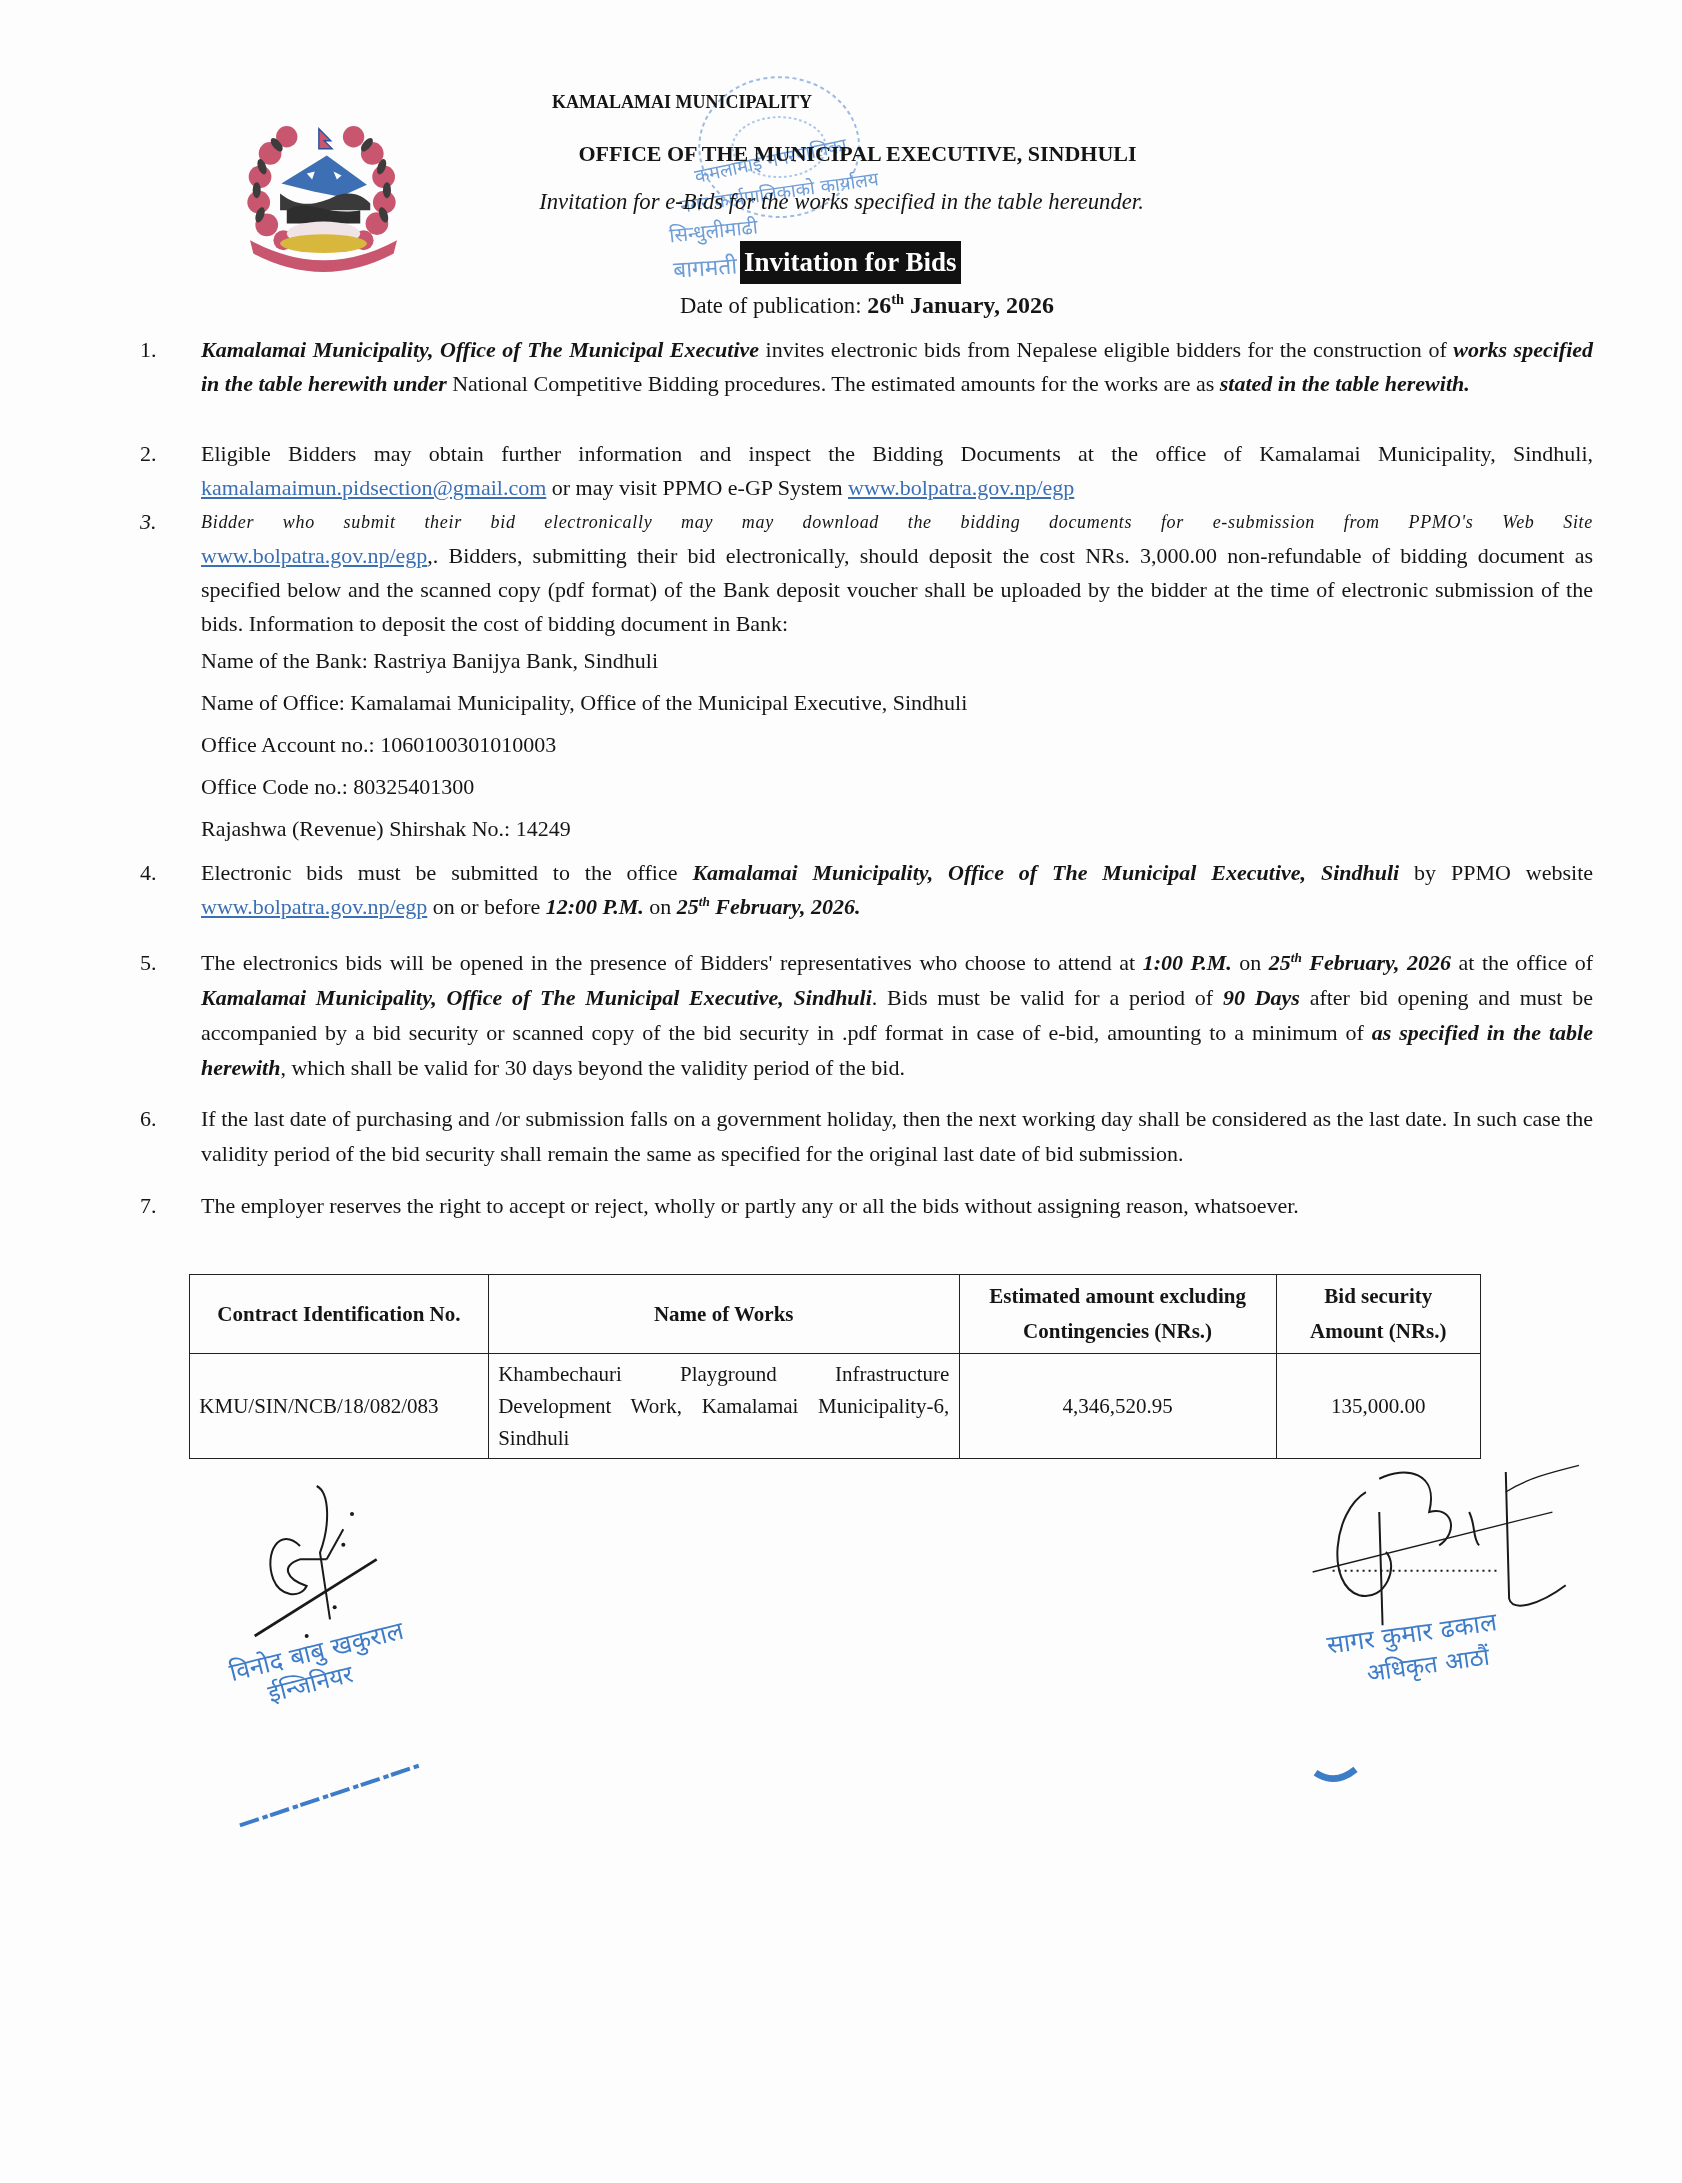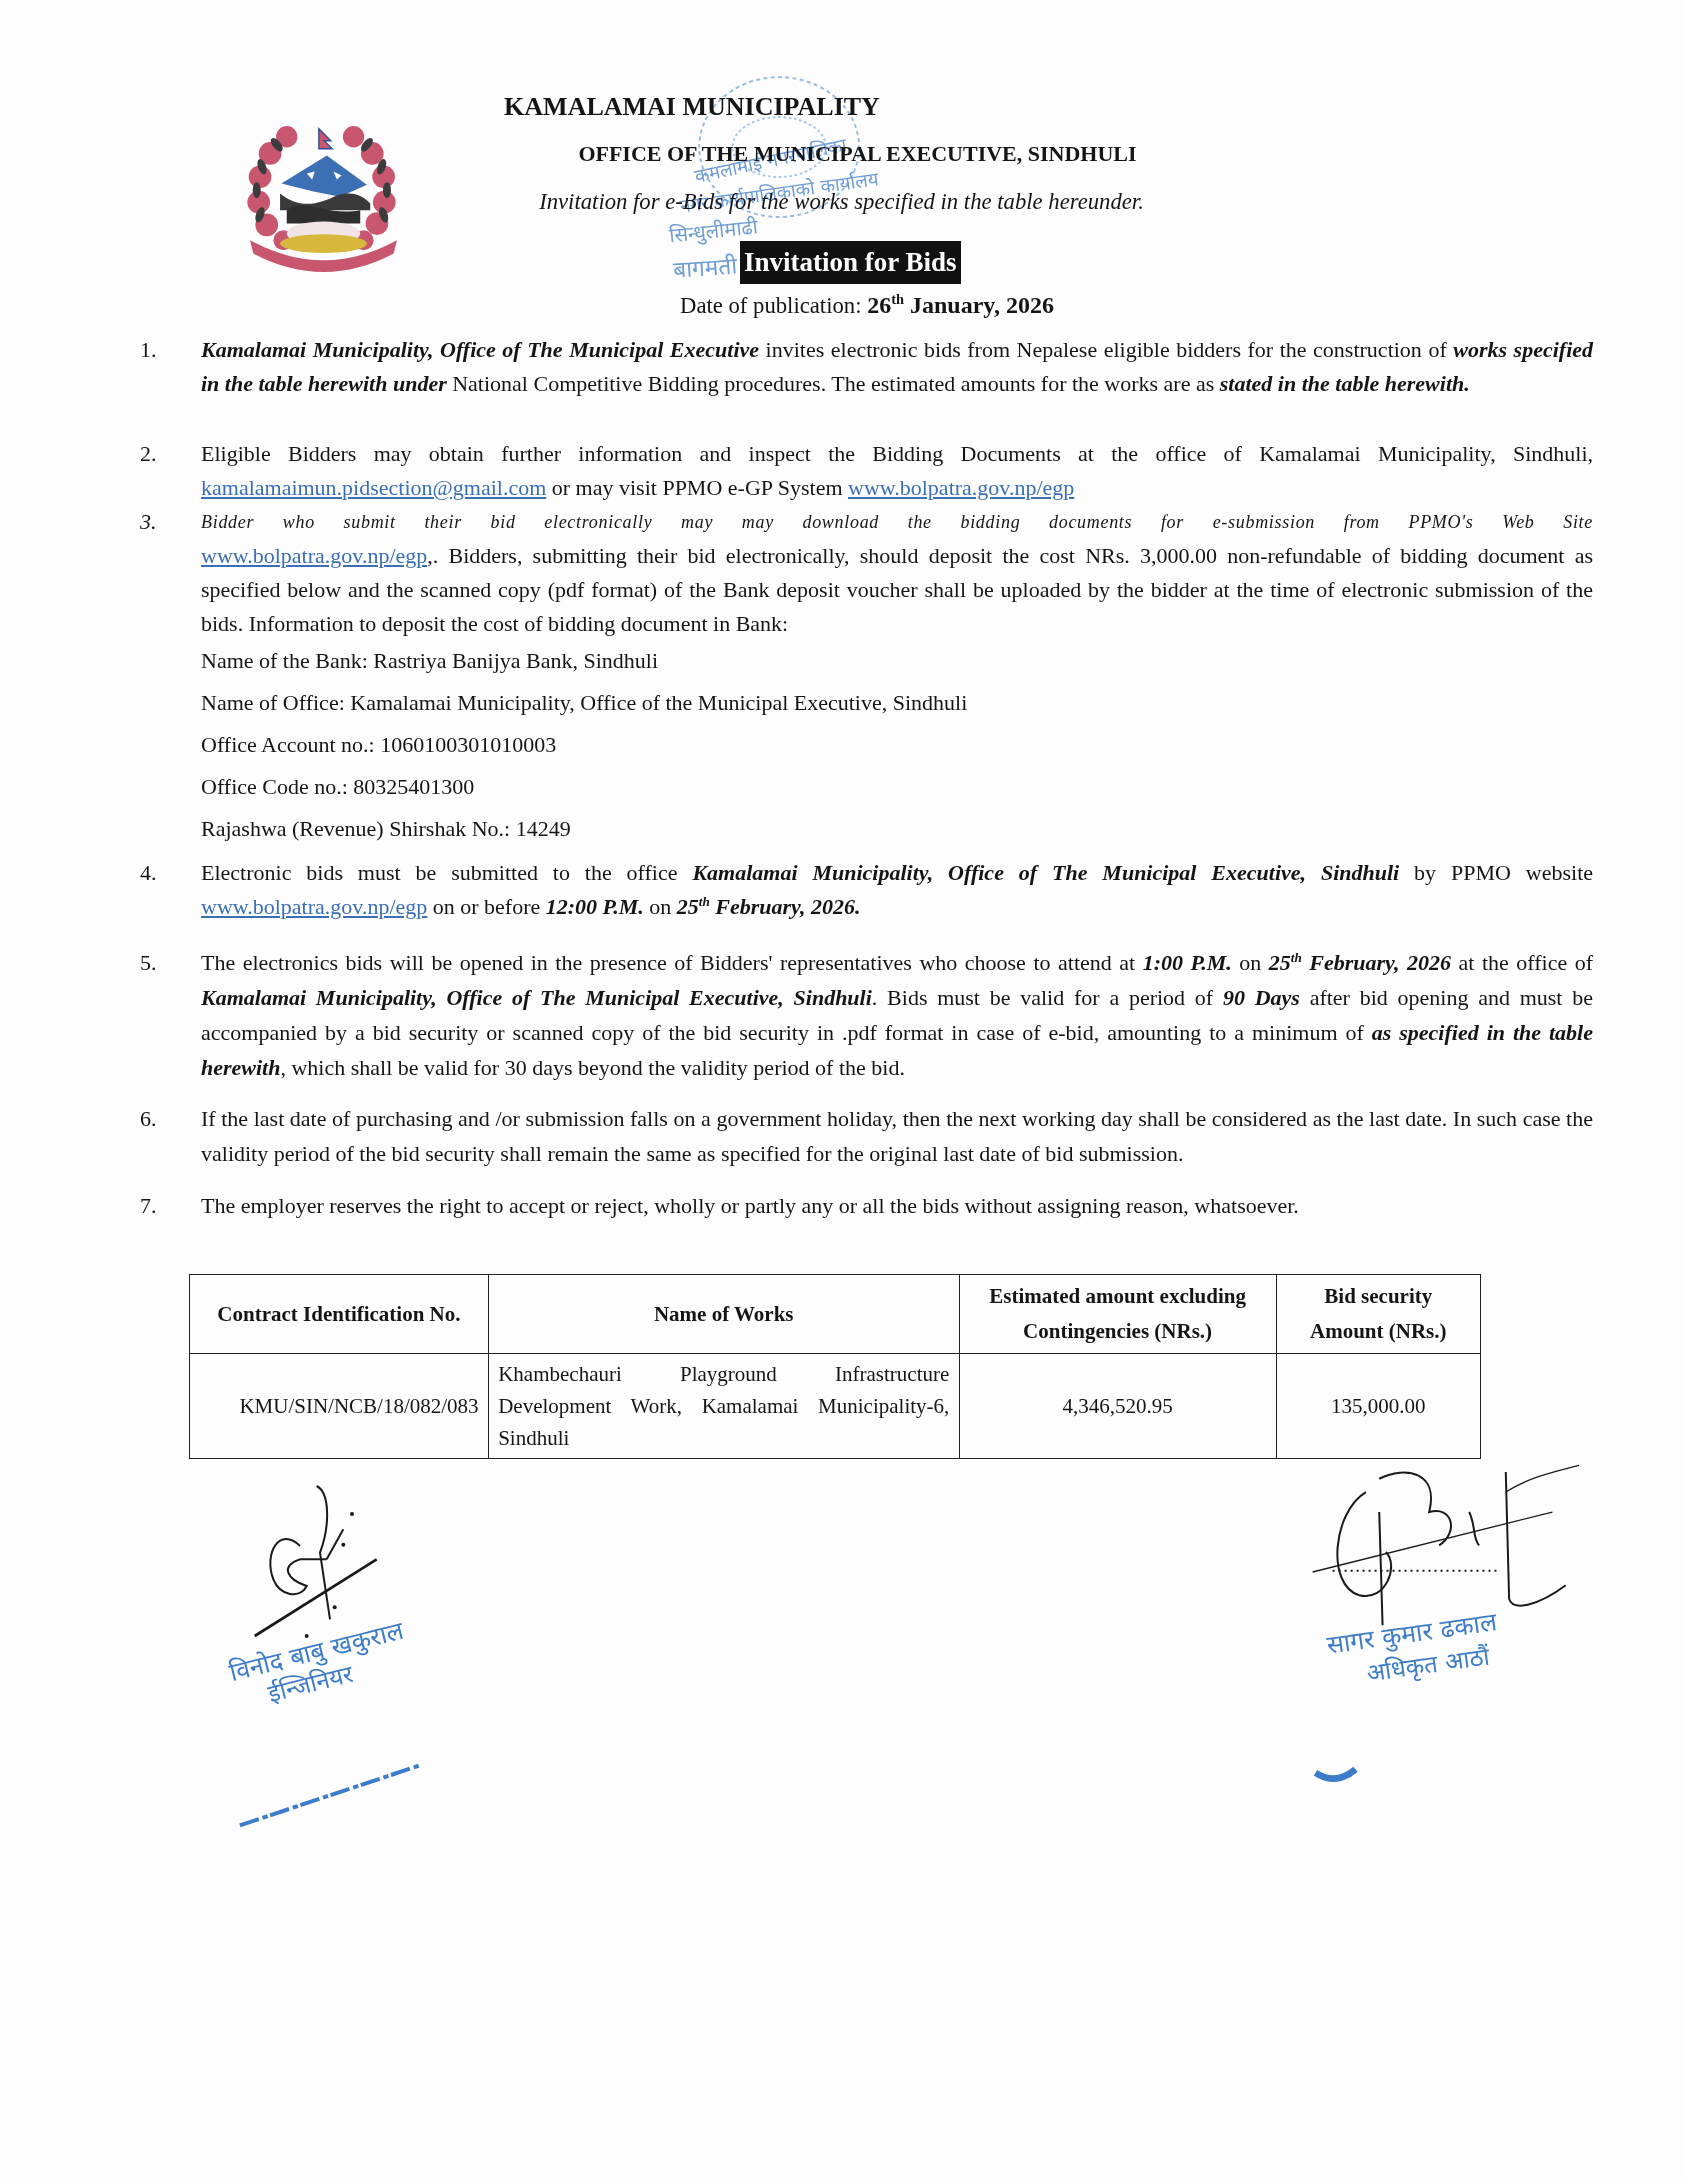--- a/index.html
+++ b/index.html
@@ -4,21 +4,21 @@
 <style>
   html, body { margin:0; padding:0; }
   body {
     width:1683px; height:2183px; position:relative; overflow:hidden;
     background:#fdfdfe;
     font-family:"Liberation Serif", "DejaVu Serif", serif;
     color:#151515;
   }
   .abs { position:absolute; }
   .center { text-align:center; }
-  .hdr1 { left:10px; width:1364px; top:92px; font-size:26px; font-weight:bold; letter-spacing:0px; }
+  .hdr1 { left:0; width:1364px; top:92px; font-size:18px; font-weight:bold; letter-spacing:0px; }
   .hdr2 { left:16px; width:1683px; top:141px; font-size:22px; font-weight:bold; }
   .hdr3 { left:0; width:1683px; top:189px; font-size:22.7px; font-style:italic; }
   .banner { left:740px; top:241px; height:35px; padding:4px 4px; background:#111; color:#fff;
             font-size:27px; font-weight:bold; line-height:35px; }
   .dateline { left:0; width:1666px; top:292px; font-size:22.7px;margin-left:34px; }
   .dateline b { font-size:24px; }
   sup { font-size:0.6em; line-height:0; }
 
   .item { position:absolute; left:0; width:1683px; font-size:22px; line-height:34px; }
   .item .num { position:absolute; left:140px; top:0; }
@@ -26,21 +26,21 @@
   .item .txt.small { font-size:18px; font-style:italic; letter-spacing:0.7px; }
   .bi { font-weight:bold; font-style:italic; }
   .link { color:#3a6fb5; text-decoration:underline; }
   .plain-line { position:absolute; left:201px; font-size:22px; }
 
   table.works { position:absolute; left:189px; top:1274px; width:1292px;
     border-collapse:collapse; font-size:21px; }
   table.works th, table.works td { border:1.3px solid #222; padding:4px 9.3px; vertical-align:middle; }
   table.works th { font-weight:bold; line-height:35px; text-align:center; }
   table.works td { line-height:32px; }
-  .c1 { width:286px; text-align:right; }
+  .c1 { width:286px; text-align:left; }
   .c2 { width:506px; text-align:justify; text-align-last:left; }
   .c3 { width:326px; text-align:center; }
   .c4 { width:200px; text-align:center; }
 
   .stamp-text { color:#3d7cc9; font-family:"DejaVu Sans", sans-serif; }
   .sig { position:absolute; }
 </style>
 </head>
 <body>
 

